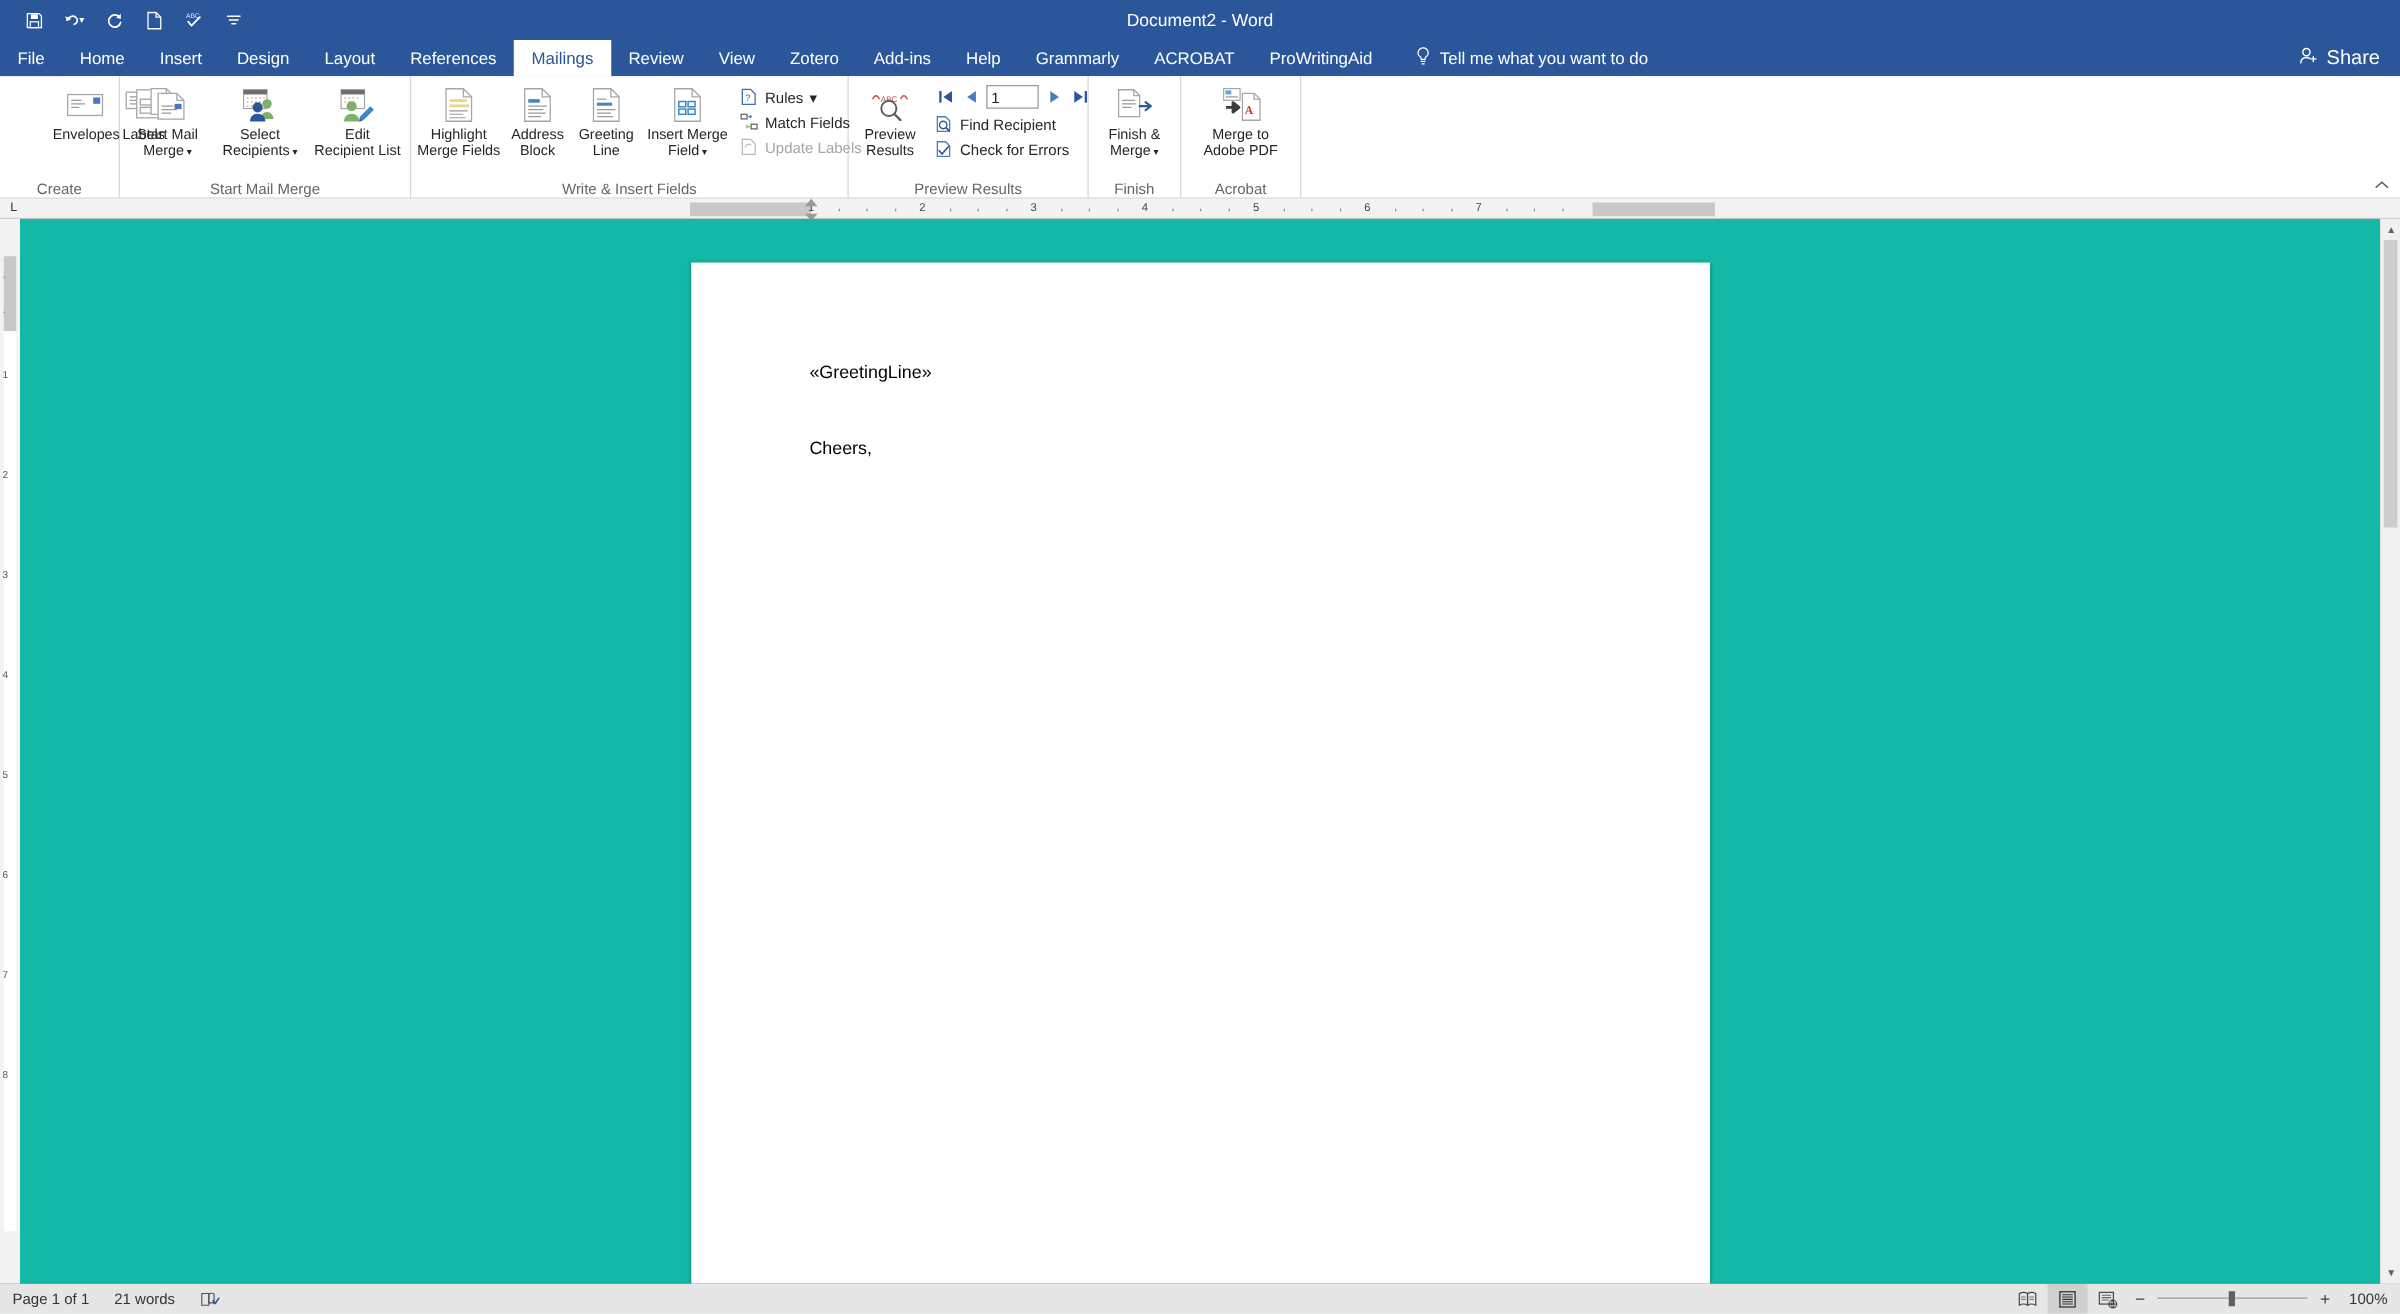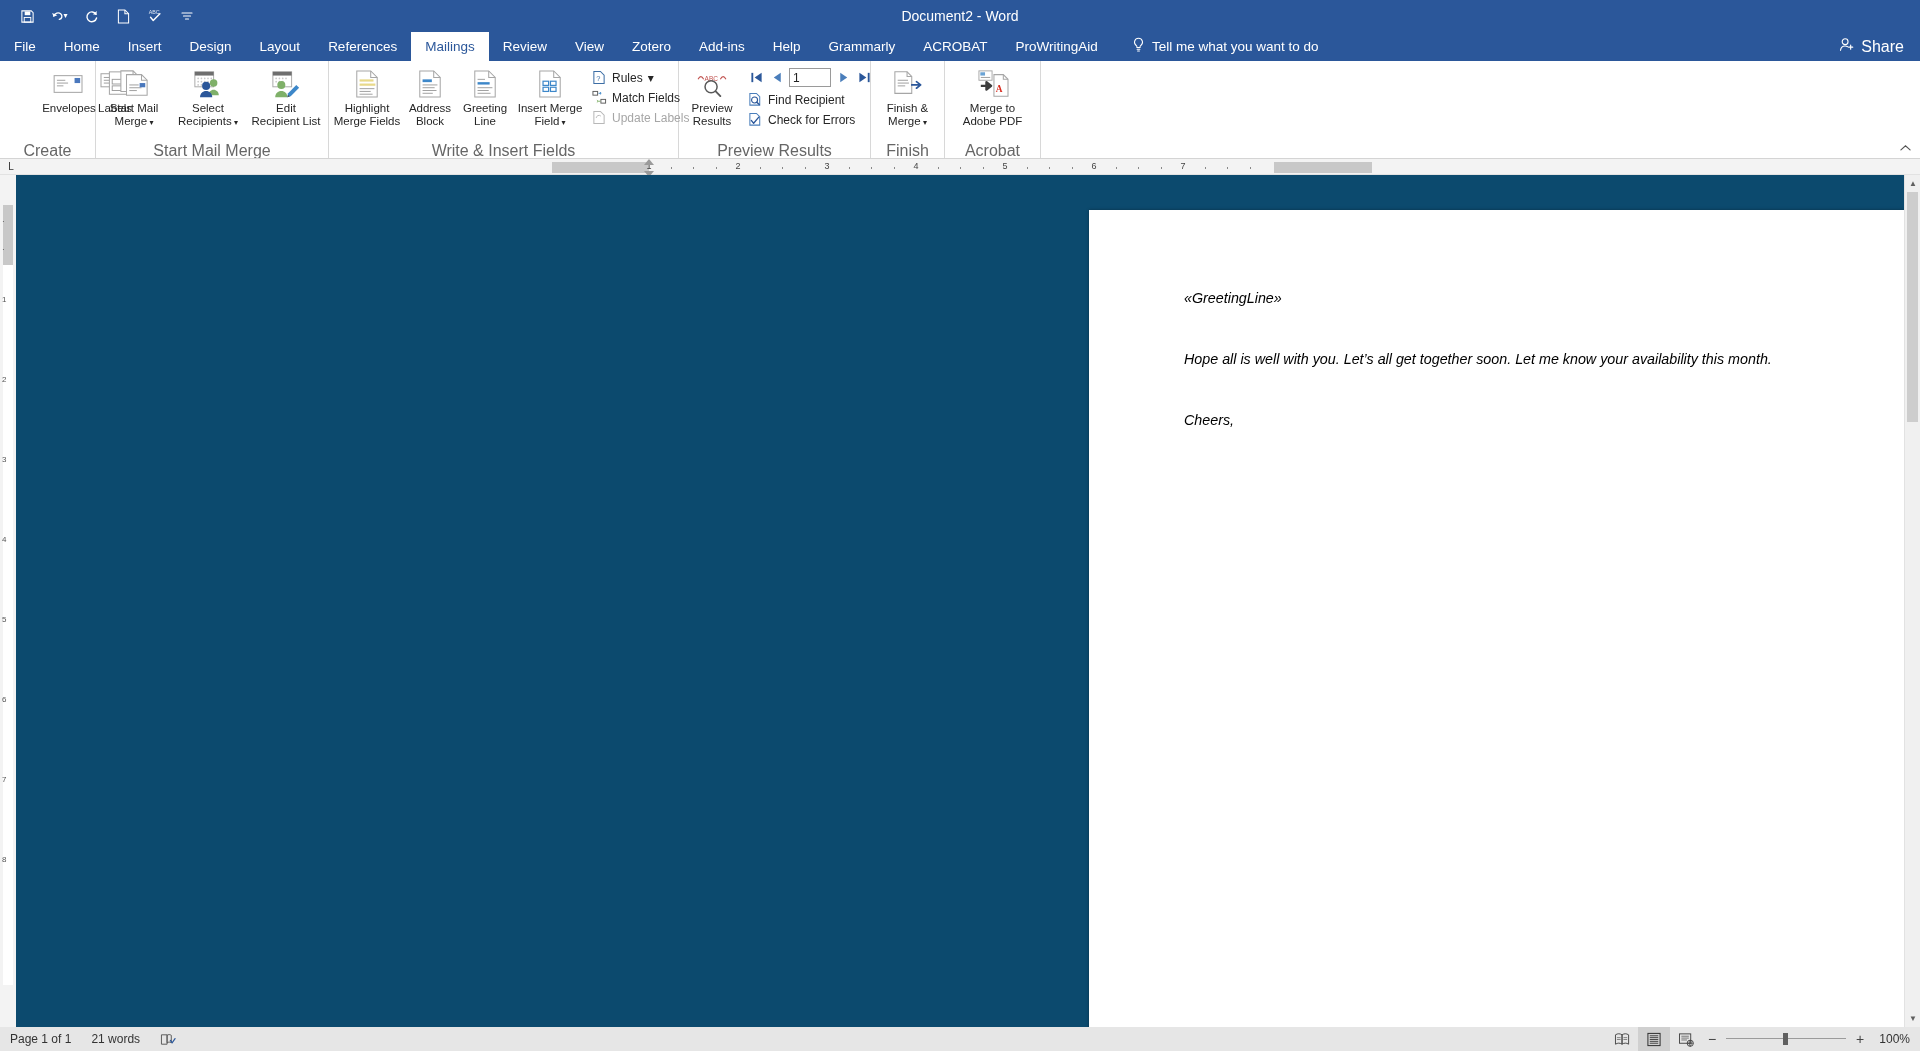--- a/index.html
+++ b/index.html
@@ -66,21 +66,21 @@
     display:flex; align-items:stretch; position:relative; flex:0 0 98px;
     overflow:hidden;
   }
   .rgroup {
     display:flex; flex-direction:column; position:relative;
     border-right:1px solid #d8d8d8; padding:0 2px;
   }
   .rgroup:last-of-type { border-right:1px solid #d8d8d8; }
   .rgroup-body { flex:1; display:flex; align-items:flex-start; padding-top:4px; }
   .rgroup-label {
-    height:14px; font-size:16px; color:#666; text-align:center;
+    height:14px; font-size:12px; color:#666; text-align:center;
     line-height:14px; padding-bottom:2px;
   }
   .bigbtn {
     width:auto; min-width:46px; display:flex; flex-direction:column; align-items:center;
     padding:3px 5px 0 5px; cursor:default;
   }
   .bigbtn .ico { height:32px; display:flex; align-items:center; justify-content:center; }
   .bigbtn .lbl {
     font-size:11.5px; color:#262626; text-align:center; line-height:12.5px;
     margin-top:2px; white-space:nowrap;
@@ -135,22 +135,22 @@
   .main {
     flex:1; display:flex; background:#808080; position:relative; overflow:hidden;
   }
   .vruler {
     width:16px; background:#f3f3f3; position:relative; flex:0 0 16px;
   }
   .vruler .vnum {
     position:absolute; left:2px; font-size:8px; color:#555;
   }
   .canvas {
-    flex:1; background:#0c4a6e; position:relative; overflow:hidden;
-    display:flex; justify-content:flex-end;font-style:italic;
+    flex:1; background:#14b8a6; position:relative; overflow:hidden;
+    display:flex; justify-content:center;
   }
   .page {
     width:815px; background:#ffffff; margin-top:35px;
     box-shadow:0 0 3px rgba(0,0,0,0.35); position:relative; height:1000px;
   }
   .page-inner { padding:80px 95px; }
   .doc-line {
     font-family:"Liberation Sans", sans-serif; font-size:14.3px; color:#000;
     line-height:1.2; margin-bottom:44px; position:relative;
   }
@@ -620,21 +620,20 @@
       <span class="vnum" style="top:440px;">5</span>
       <span class="vnum" style="top:520px;">6</span>
       <span class="vnum" style="top:600px;">7</span>
       <span class="vnum" style="top:680px;">8</span>
     </div>
 
     <div class="canvas">
       <div class="page">
         <div class="page-inner">
           <div class="doc-line">«GreetingLine»</div>
-          <div class="doc-line">Hope all is well with you. Let’s all get together soon. Let me know your availability this month.</div>
           <div class="doc-line">Cheers,</div>
         </div>
       </div>
     </div>
 
     <div class="vscroll">
       <div class="arr">▲</div>
       <div class="thumb"></div>
       <div class="arr" style="position:absolute;bottom:0;">▼</div>
     </div>

